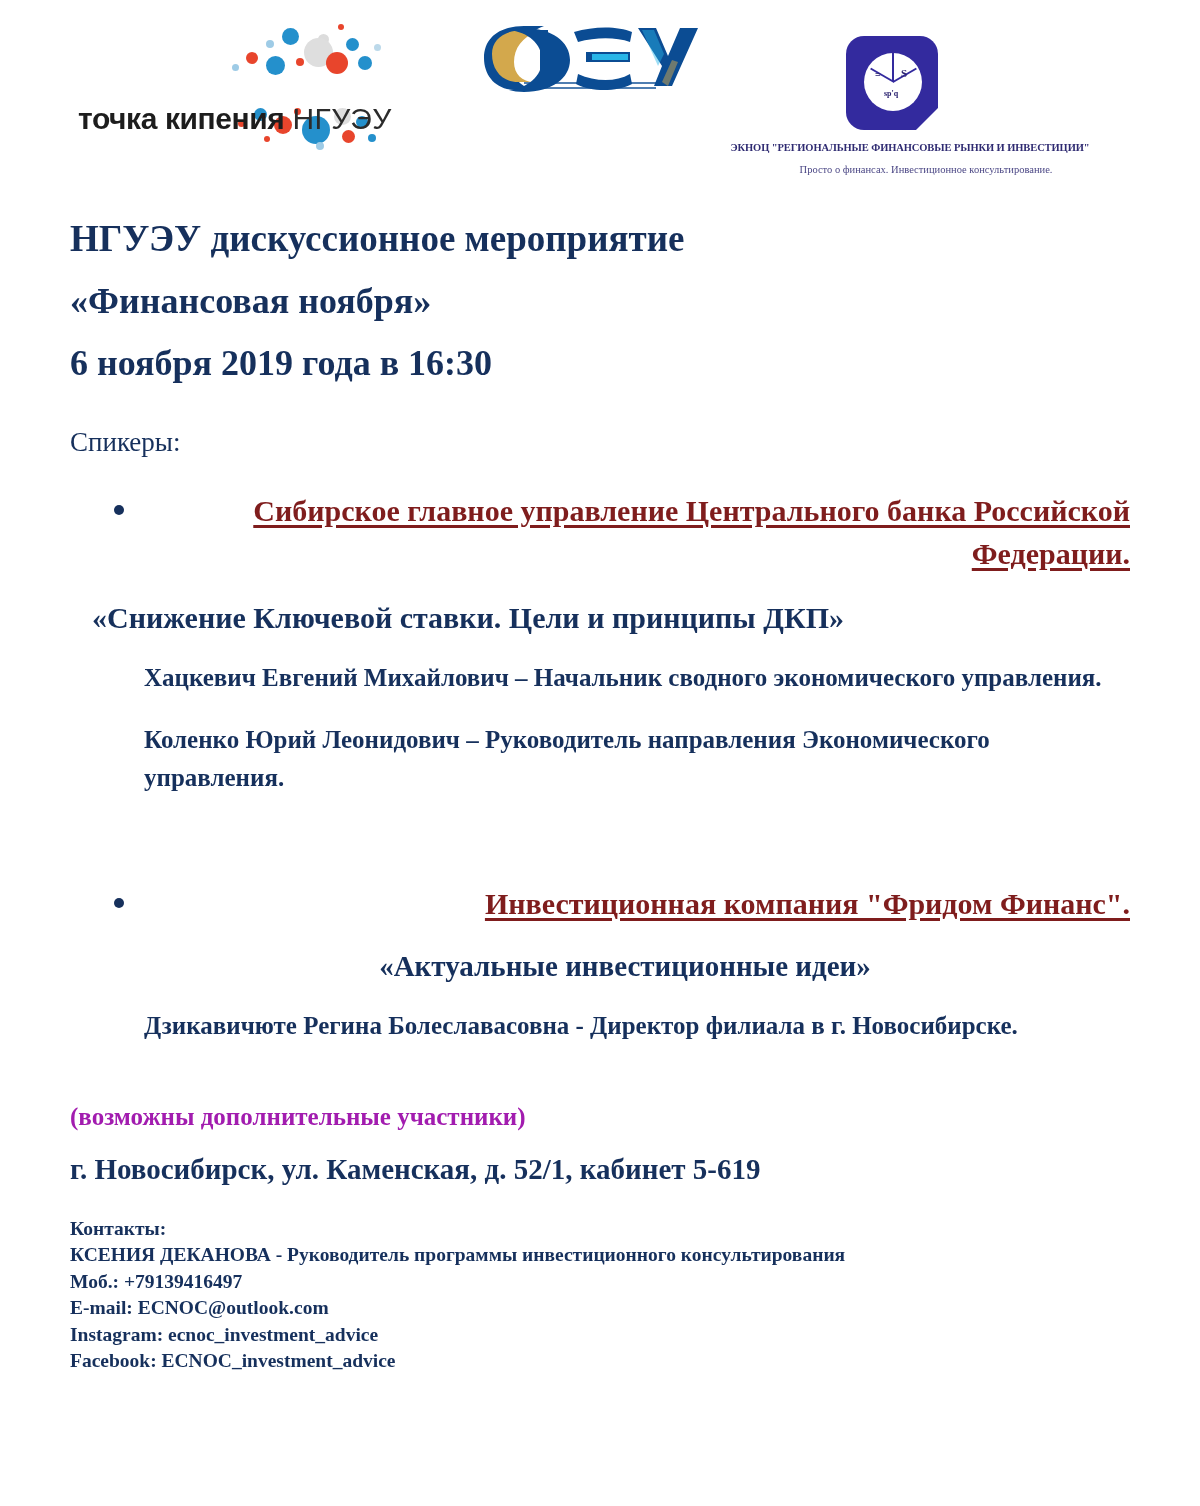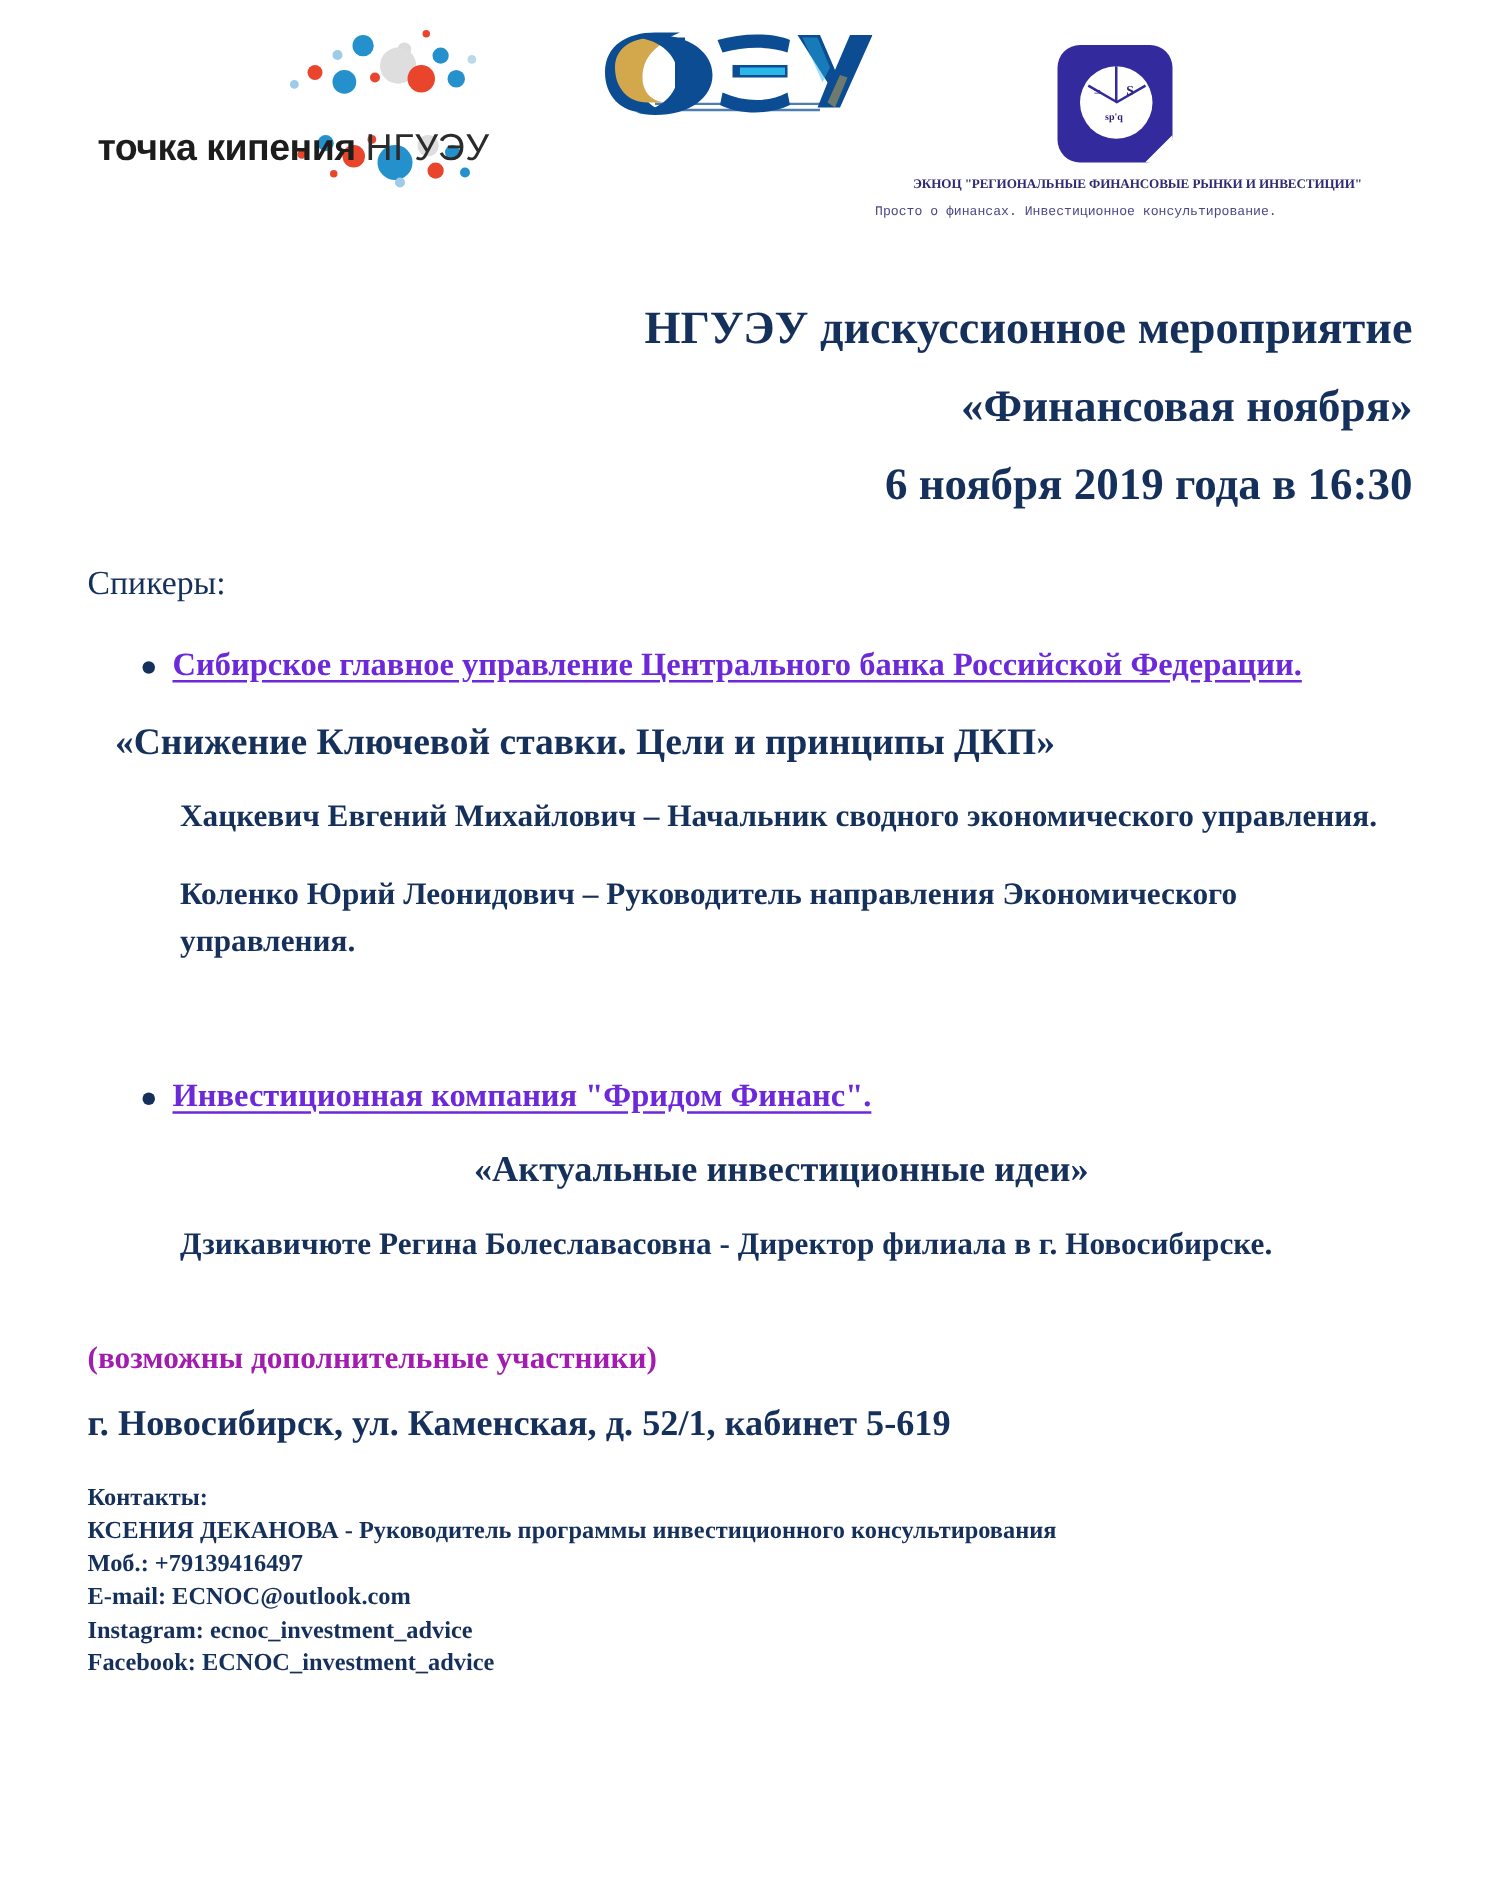--- a/index.html
+++ b/index.html
@@ -149,40 +149,41 @@
     text-align: center;
     font-family: "Liberation Serif", "DejaVu Serif", serif;
     font-weight: bold;
     font-size: 10.5px;
     letter-spacing: -0.1px;
     color: #2f2b72;
     white-space: nowrap;
   }
   .eknoc-sub {
     position: absolute;
-    left: 0;
+    left: 16px;
     top: 144px;
     width: 420px;
-    font-family: Liberation Mono, monospace;
+    text-align: center;
+    font-family: Liberation Serif, serif;
     font-size: 10.5px;
     color: #4b4785;
     white-space: nowrap;
   }
 
   
   .sheet {
     position: relative;
     width: 1200px;
     padding: 0 70px;
     box-sizing: border-box;
   }
 
   .title-block {
-    text-align: right;
-    margin-top: 44px;
+    text-align: left;
+    margin-top: 20px;
   }
   .title-line {
     font-weight: bold;
     font-size: 37px;
     line-height: 1.0;
     margin-bottom: 26px;
     color: #16305c;
   }
   .title-line.l2 { font-size: 36px; }
   .title-line.l3 { font-size: 36px; margin-bottom: 0; }
@@ -209,25 +210,26 @@
     position: absolute;
     left: 44px;
     top: 15px;
     width: 10px;
     height: 10px;
     border-radius: 50%;
     background: #16305c;
   }
   .org-name {
     font-weight: bold;
-    font-size: 26px;
+    font-size: 30px;
     line-height: 1.42;
     text-decoration: underline;
     text-underline-offset: 4px;
-    color: #6d28d9;
+    color: #7f1d1d;
+    text-align: right;
   }
 
   .topic {
     font-weight: bold;
     font-size: 30px;
     margin-top: 26px;
     padding-left: 22px;
     color: #16305c;
   }
   .topic.centered {

